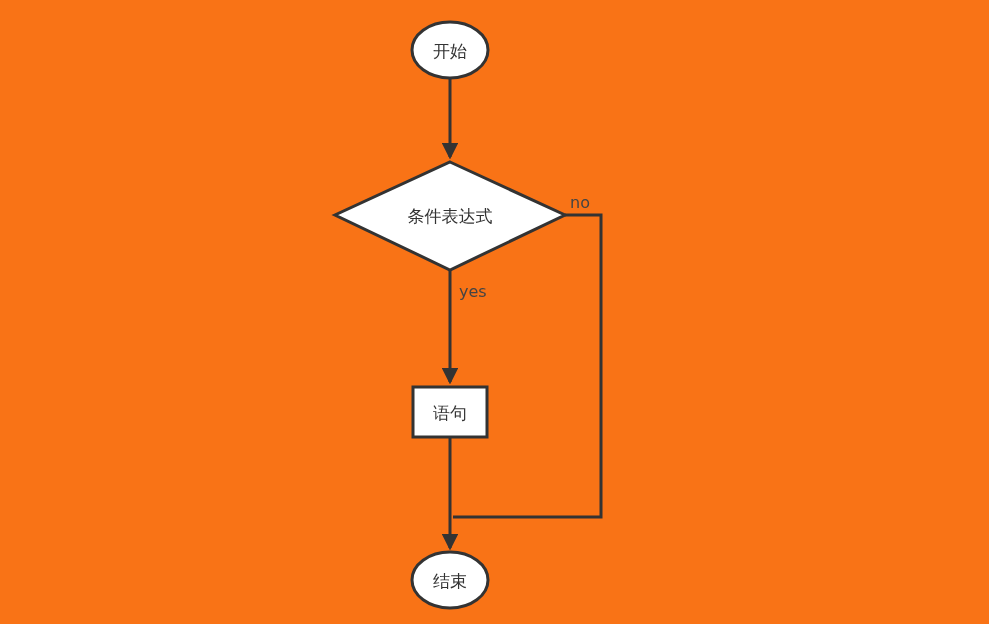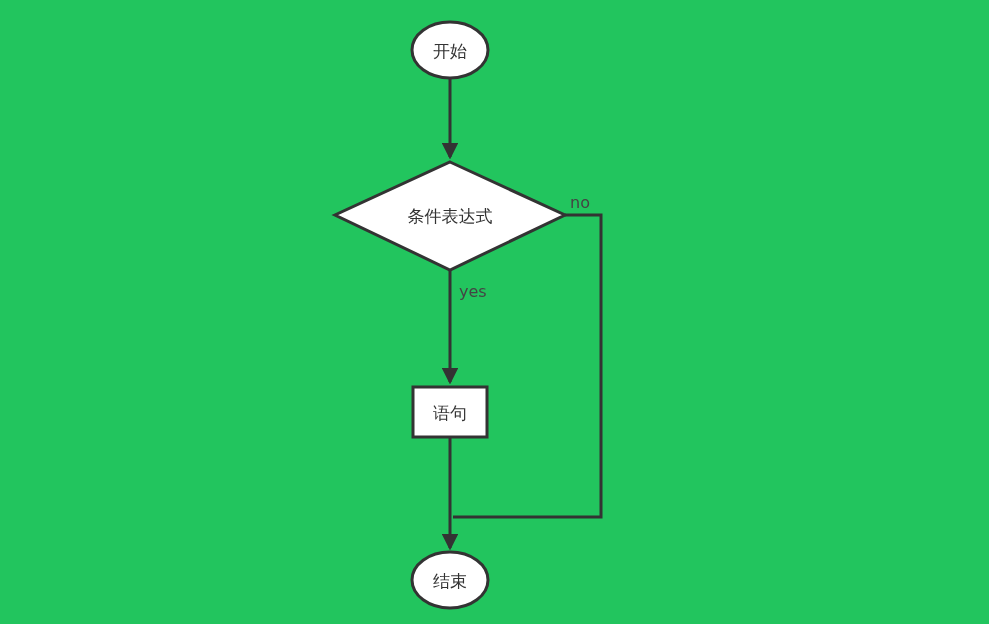--- a/index.html
+++ b/index.html
@@ -4,21 +4,21 @@
 <style>
   html, body {
     margin: 0;
     padding: 0;
     background: #ffffff;
   }
   .canvas {
     position: relative;
     width: 989px;
     height: 624px;
-    background: #22c55e;
+    background: #f97316;
     overflow: hidden;
     font-family: "DejaVu Sans", "Liberation Sans", sans-serif;
   }
   svg {
     display: block;
   }
   .shape {
     fill: #ffffff;
     stroke: #333333;
     stroke-width: 3;

